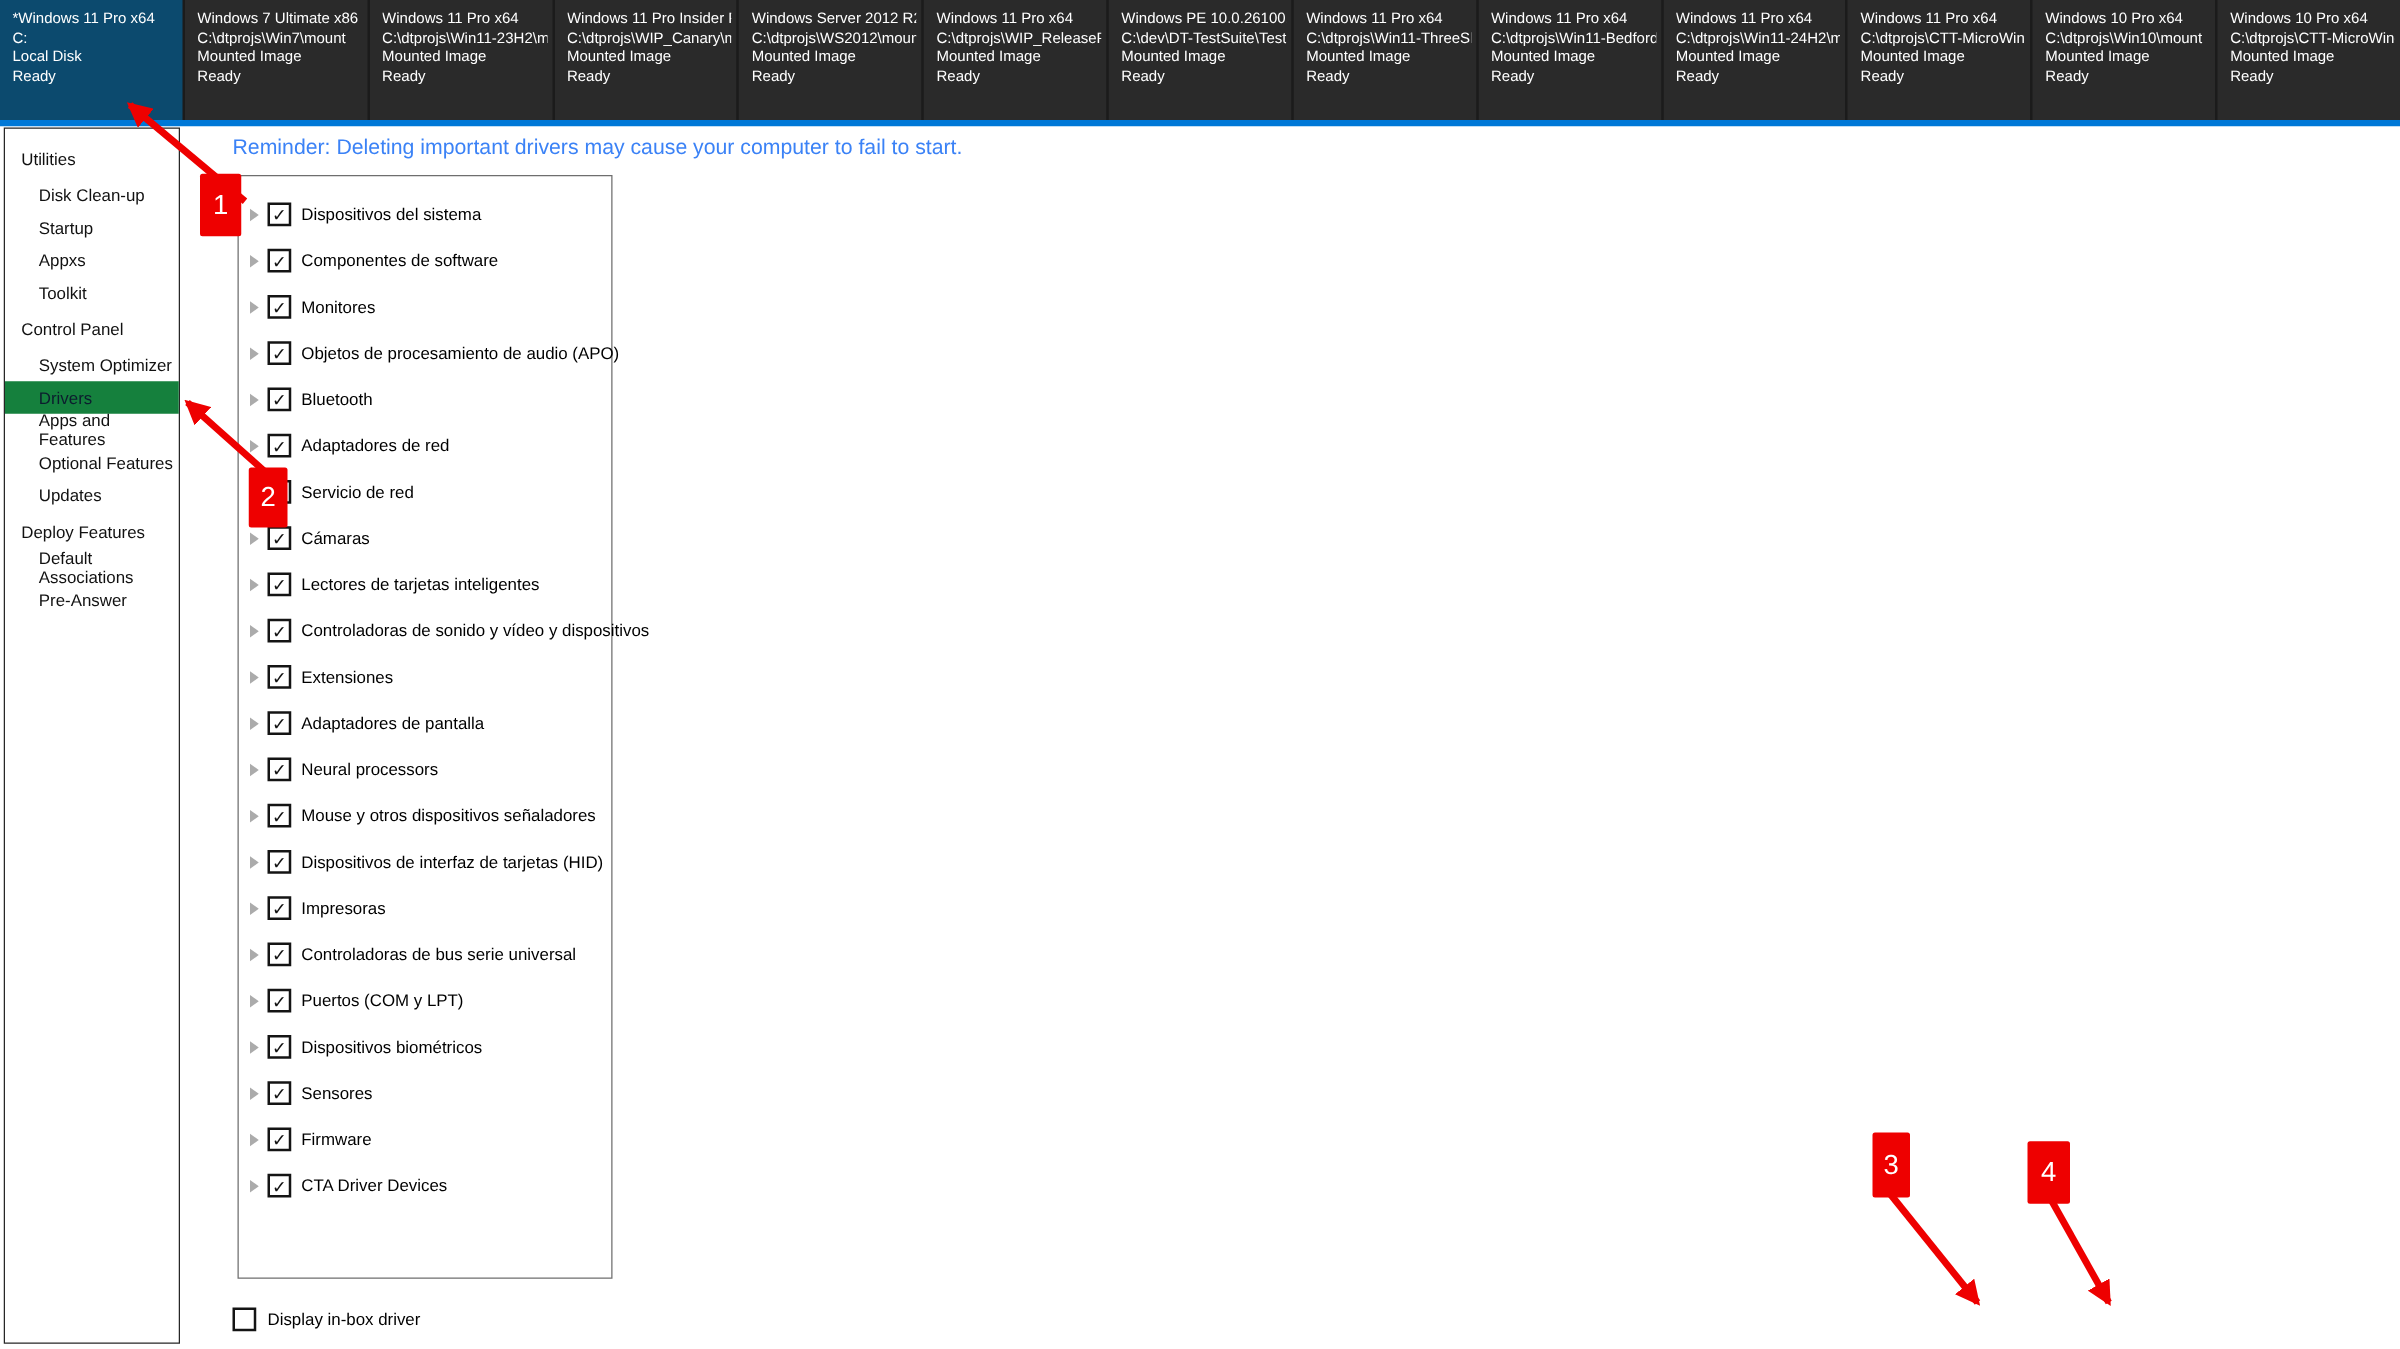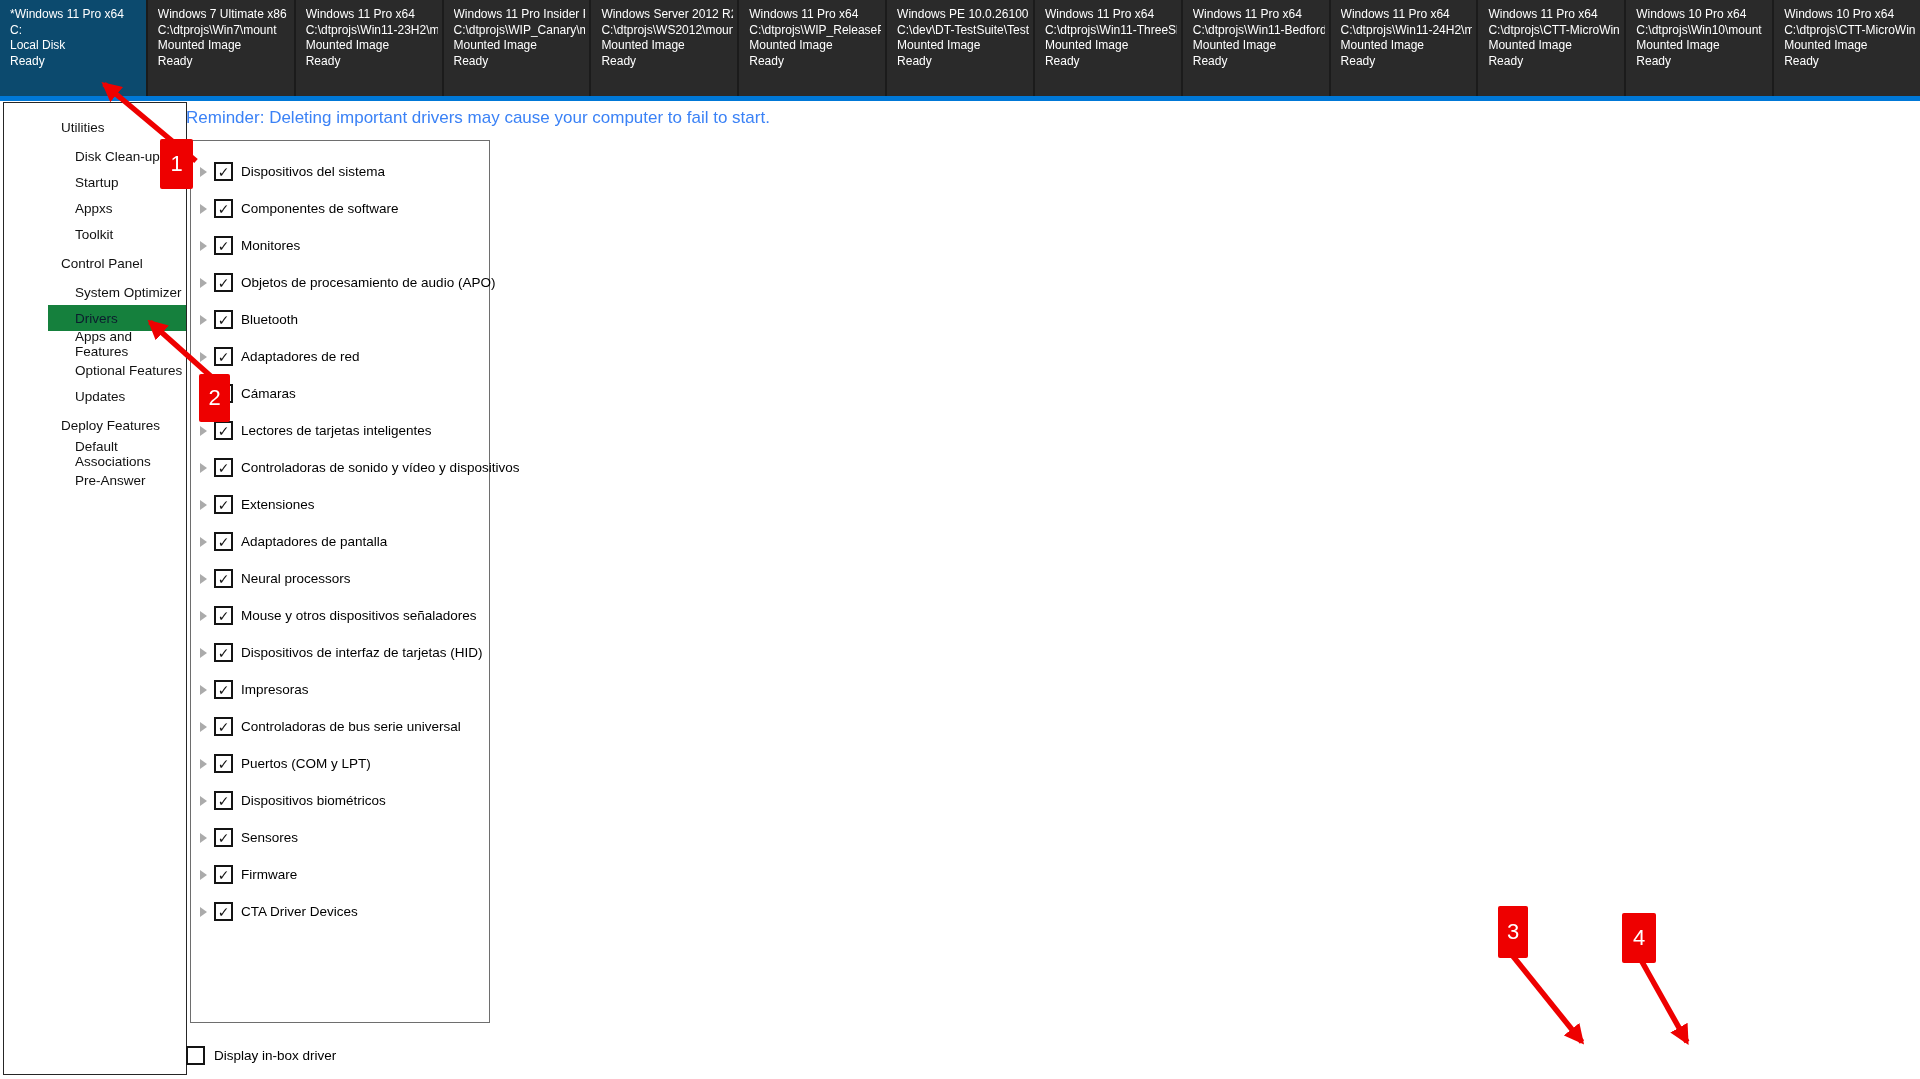--- a/index.html
+++ b/index.html
@@ -17,22 +17,22 @@
   .tab {
     background:#2a2a2a; color:#ffffff; padding:7px 4px 0 10px;
     font-size:12px; line-height:15.5px; overflow:hidden; cursor:default;
   }
   .tab.selected { background:#0c4a6e; }
   .tab div { white-space:nowrap; overflow:hidden; }
   .accent-strip { position:absolute; left:0; top:96px; width:1920px; height:5px; background:#0078d7; }
 
   
   .sidebar {
-    position:absolute; left:3px; top:102px; width:184px; height:973px;
-    background:#ffffff; border:1px solid #262626; box-sizing:border-box; padding-top:8px;padding-left:44px;
+    position:absolute; left:3px; top:102px; width:141px; height:973px;
+    background:#ffffff; border:1px solid #262626; box-sizing:border-box; padding-top:8px;
   }
   .side-header { height:32px; display:flex; align-items:center; padding-left:13px; font-size:13.5px; color:#111; }
   .side-item  { height:26px; display:flex; align-items:center; padding-left:27px; font-size:13.5px; color:#111; cursor:pointer; }
   .side-item.selected { background:#15803d; color:#0c1c2e; }
 
   
   .reminder { position:absolute; left:186px; top:108px; font-size:17px; color:#3b82f6; }
   .treebox {
     position:absolute; left:190px; top:140px; width:300px; height:883px;
     border:1px solid #6e6e6e; background:#fff; box-sizing:border-box; padding-top:12px;
@@ -195,20 +195,25 @@
     </div>
     <div class="trow">
       <span class="expander"></span>
       <span class="cbox">✓</span>
       <span class="tlabel">Bluetooth</span>
     </div>
     <div class="trow">
       <span class="expander"></span>
       <span class="cbox">✓</span>
       <span class="tlabel">Adaptadores de red</span>
+    </div>
+    <div class="trow">
+      <span class="expander"></span>
+      <span class="cbox">✓</span>
+      <span class="tlabel">Servicio de red</span>
     </div>
     <div class="trow">
       <span class="expander"></span>
       <span class="cbox">✓</span>
       <span class="tlabel">Cámaras</span>
     </div>
     <div class="trow">
       <span class="expander"></span>
       <span class="cbox">✓</span>
       <span class="tlabel">Lectores de tarjetas inteligentes</span>

